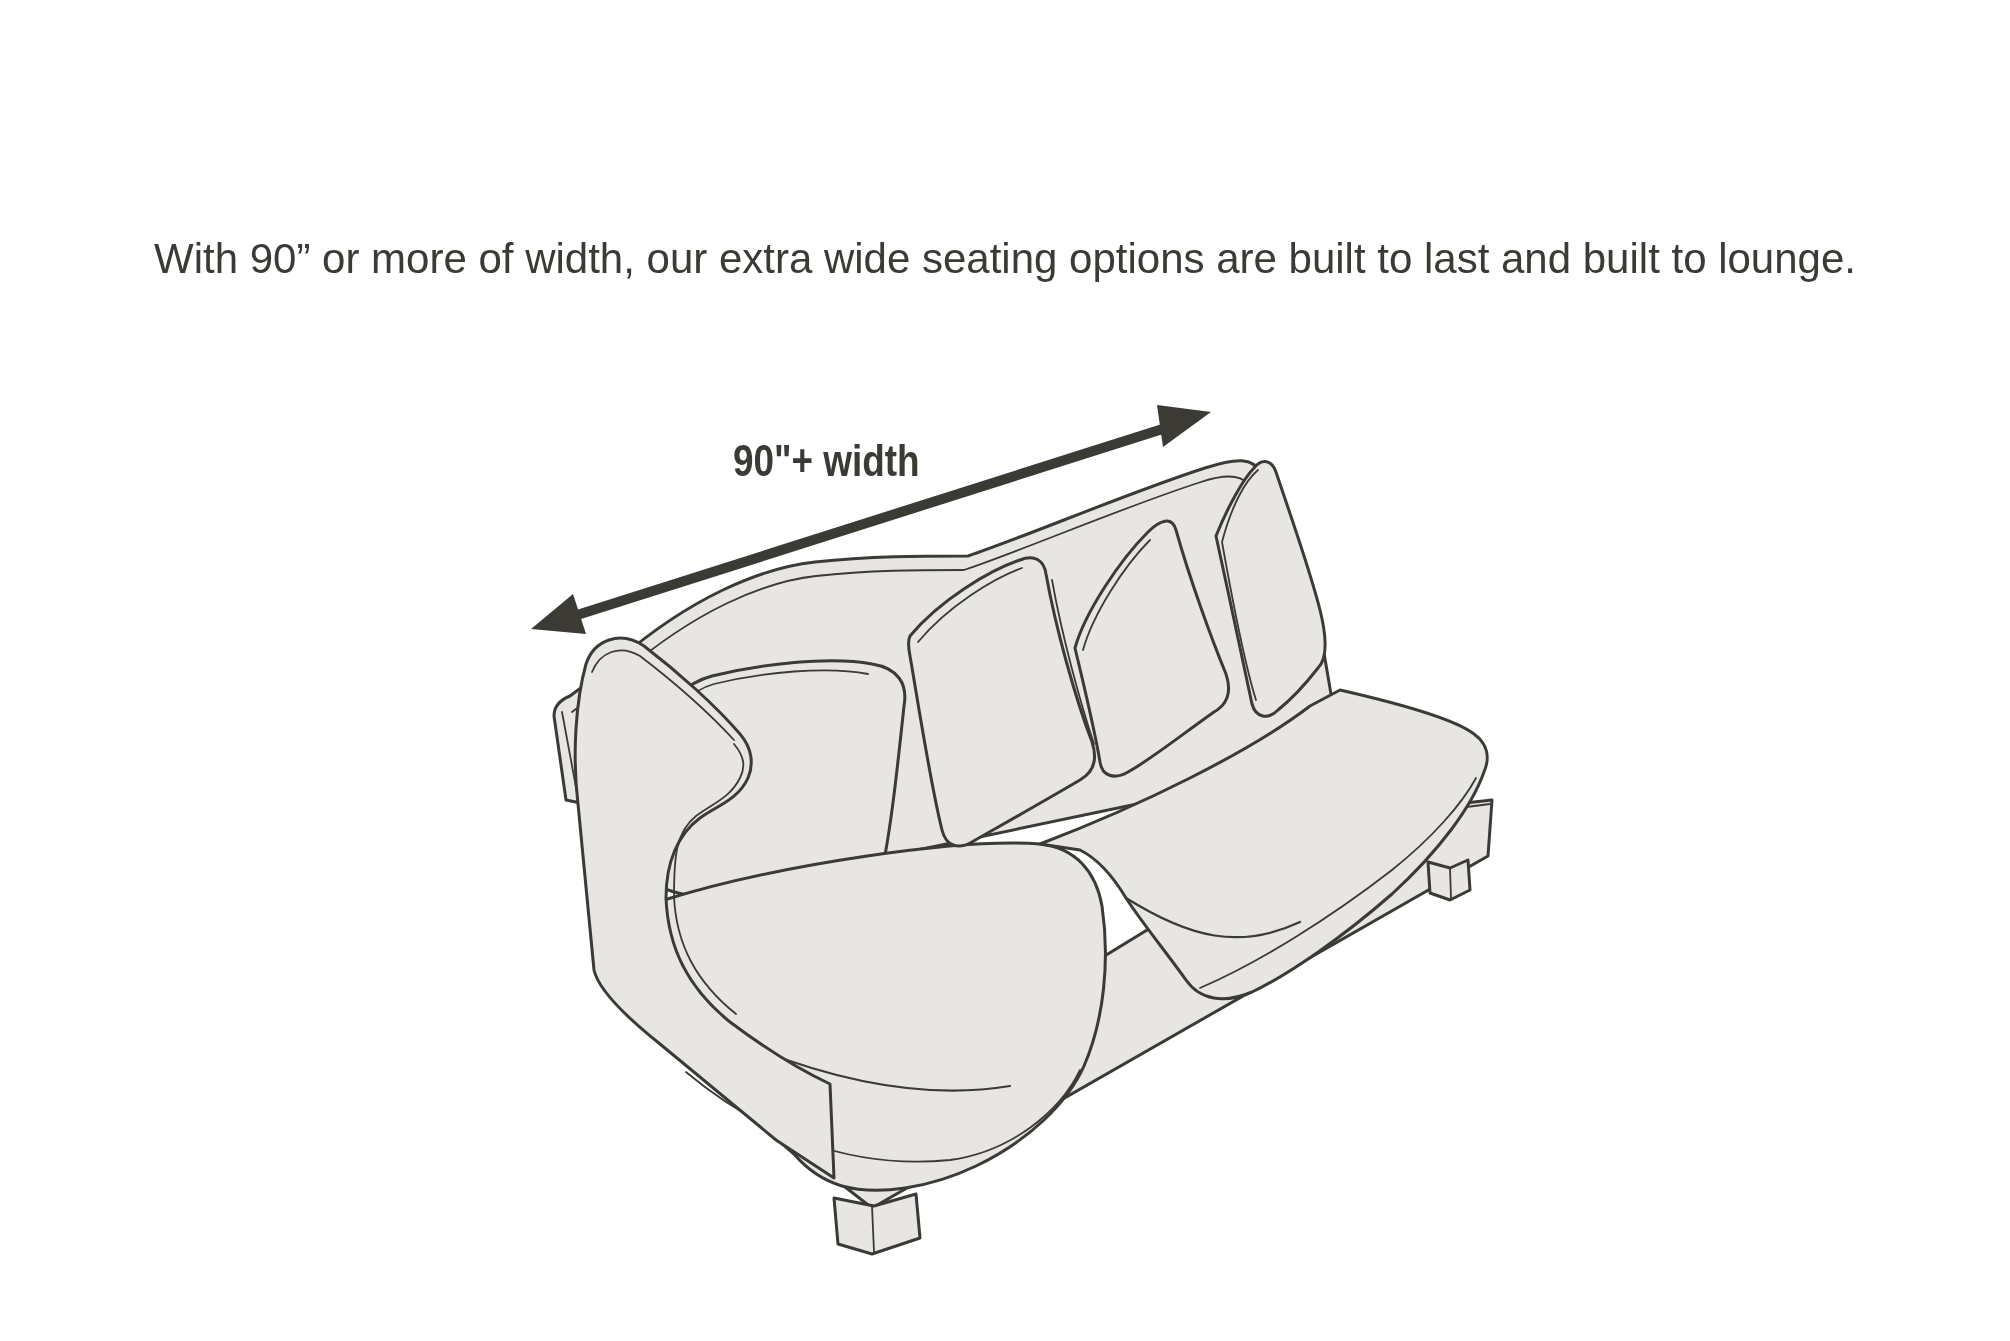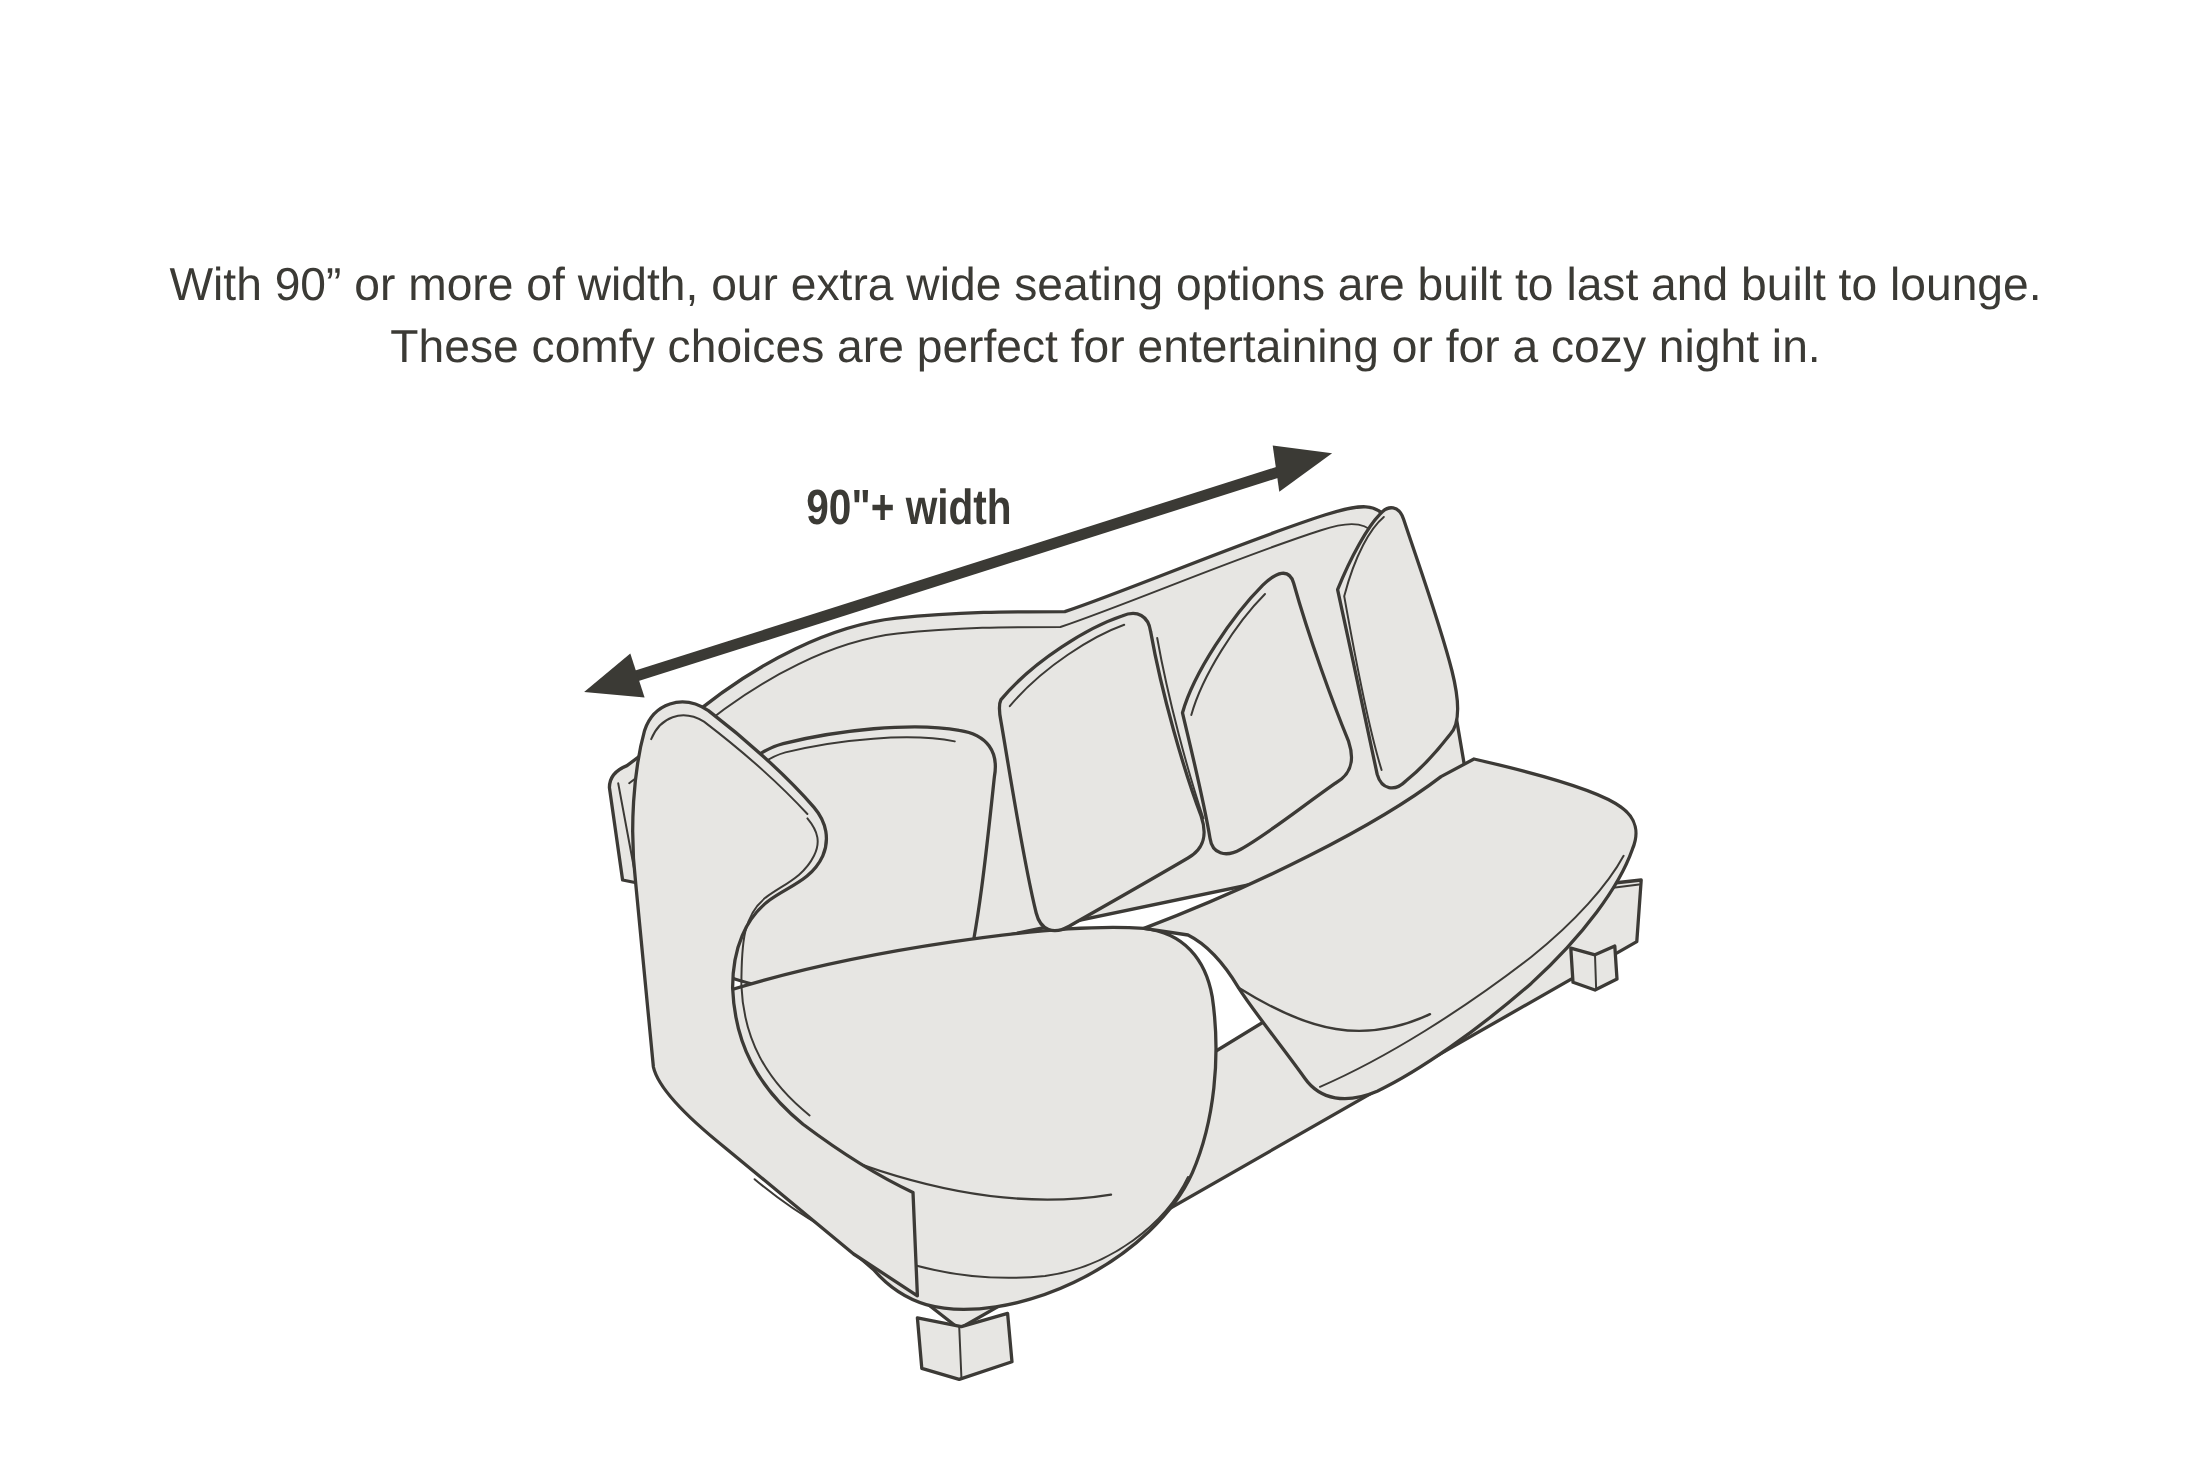--- a/index.html
+++ b/index.html
@@ -49,21 +49,20 @@
   .art .arrow-head{fill:var(--color-arrow);stroke:none;}
 </style>
 </head>
 <body>
 
 <div class="page">
 
 
   <p class="desc">
     <span class="desc-line">With 90” or more of width, our extra wide seating options are built to last and built to lounge.</span>
-    <span class="desc-line">These comfy choices are perfect for entertaining or for a cozy night in.</span>
   </p>
 
   <div class="dim-label">90"+ width</div>
 
   <svg class="art" width="2010" height="1341" viewBox="0 0 2010 1341" aria-hidden="true">
 
     <g>
       <line class="arrow-line" x1="574" y1="616" x2="1172" y2="426"></line>
       <polygon class="arrow-head" points="1211,412 1163,447 1157,405"></polygon>
       <polygon class="arrow-head" points="531,629 586,634 573,594"></polygon>

